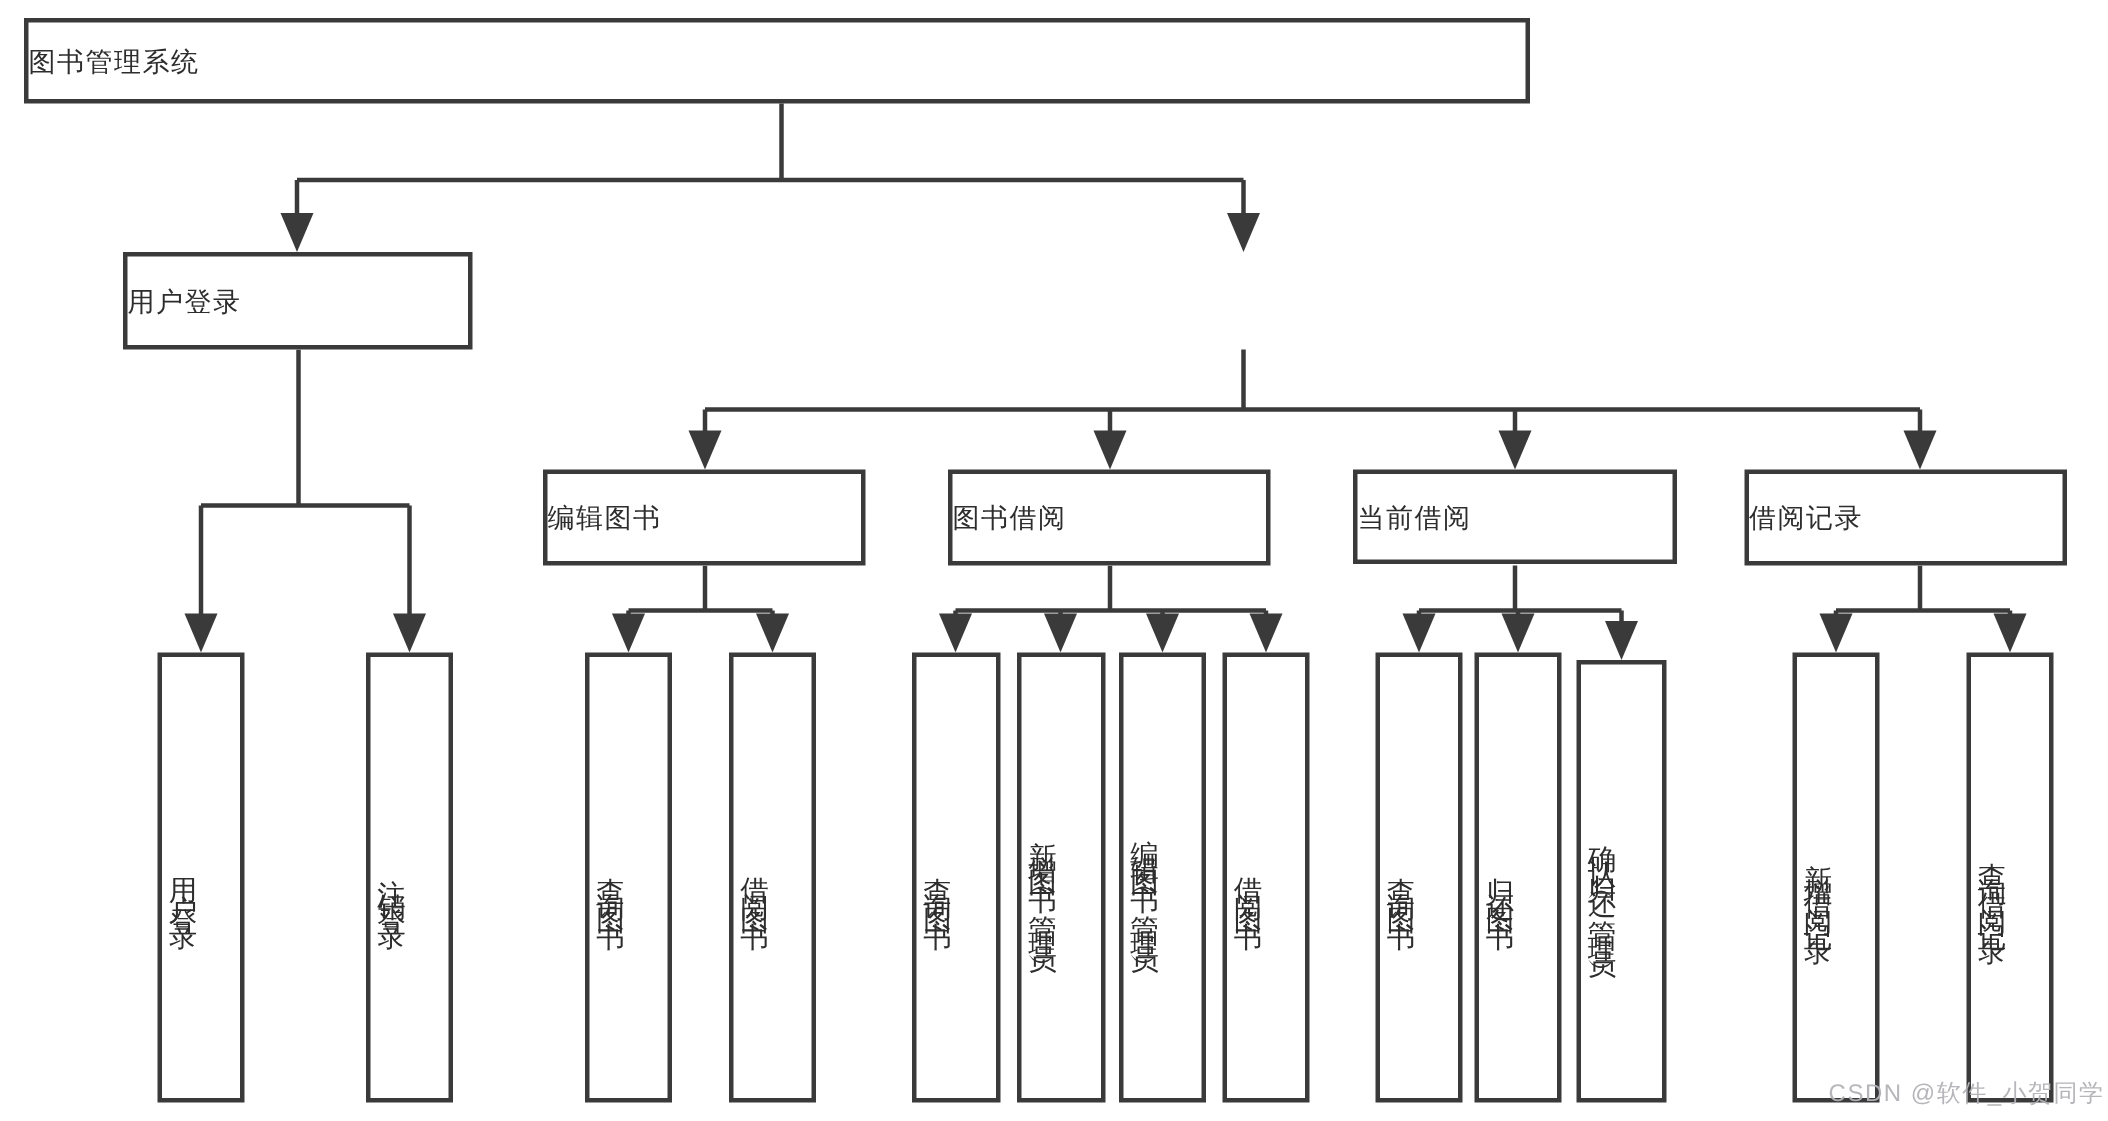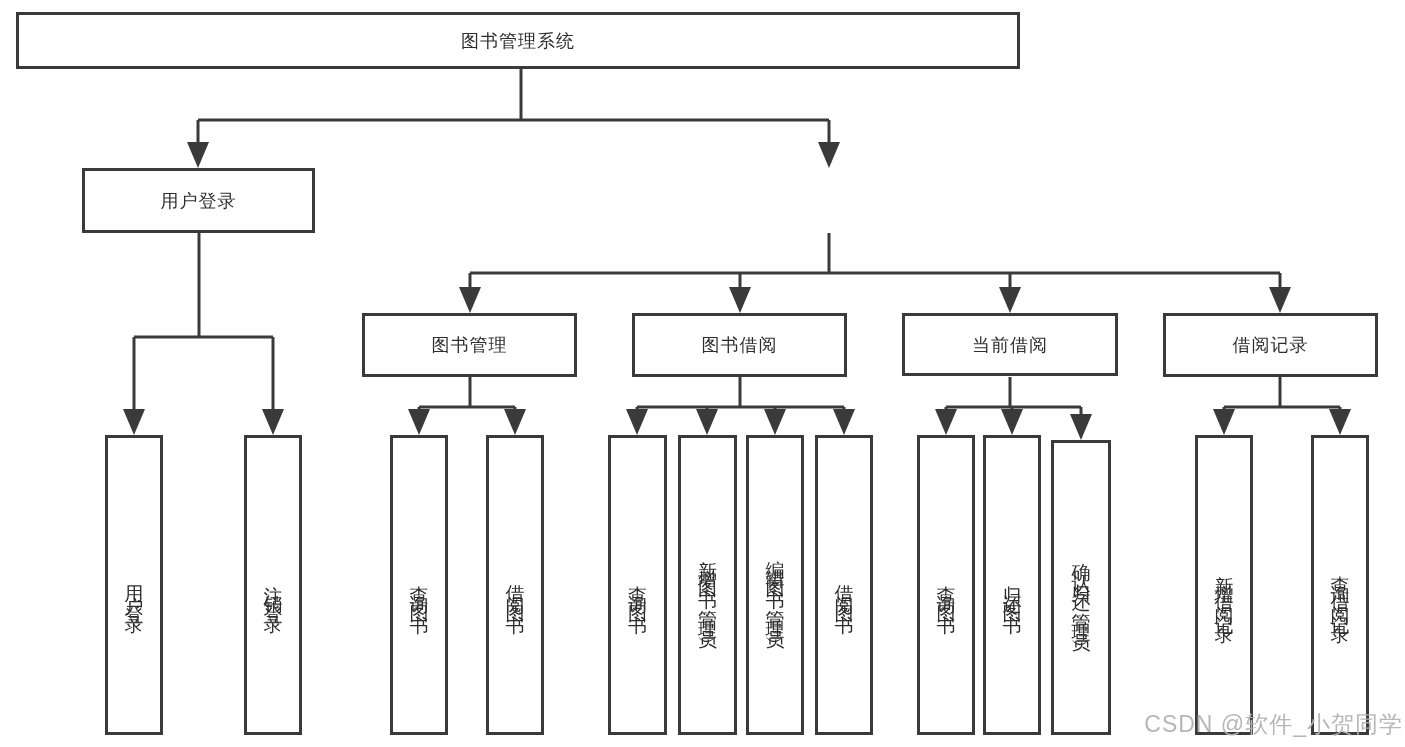--- a/index.html
+++ b/index.html
@@ -17,40 +17,40 @@
     width: 1405px; height: 747px;
     z-index: 1;
   }
   .box {
     position: absolute;
     box-sizing: border-box;
     background: #ffffff;
     border: 3px solid #3a3a3a;
     display: flex;
     align-items: center;
-    justify-content: center;
+    justify-content: flex-start;
     color: #2d2d2d;
     font-size: 18px;
     letter-spacing: 1px;
     z-index: 2;
   }
   .box .lbl { white-space: nowrap; }
   .vbox .lbl {
     writing-mode: vertical-rl;
     text-orientation: mixed;
     white-space: nowrap;
     font-size: 19px;
     letter-spacing: 10px;
     margin-bottom: -10px; 
   }
   .watermark {
     position: absolute;
     right: 2px;
     bottom: 7px;
-    font-size: 23px;
+    font-size: 16px;
     letter-spacing: 1px;
     color: rgba(178,178,182,0.95);
     z-index: 3;
     white-space: nowrap;
   }
 </style>
 </head>
 <body>
 
 <div class="stage">
@@ -112,21 +112,21 @@
 
   <div class="box" style="left:16px;top:12px;width:1004px;height:57px">
     <span class="lbl">图书管理系统</span>
   </div>
 
   <div class="box" style="left:82px;top:168px;width:233px;height:65px">
     <span class="lbl">用户登录</span>
   </div>
 
   <div class="box" style="left:362px;top:313px;width:215px;height:64px">
-    <span class="lbl">图书管理</span>
+    <span class="lbl">编辑图书</span>
   </div>
   <div class="box" style="left:902px;top:313px;width:216px;height:63px">
     <span class="lbl">当前借阅</span>
   </div>
   <div class="box" style="left:632px;top:313px;width:215px;height:64px">
     <span class="lbl">图书借阅</span>
   </div>
   <div class="box" style="left:1163px;top:313px;width:215px;height:64px">
     <span class="lbl">借阅记录</span>
   </div>

